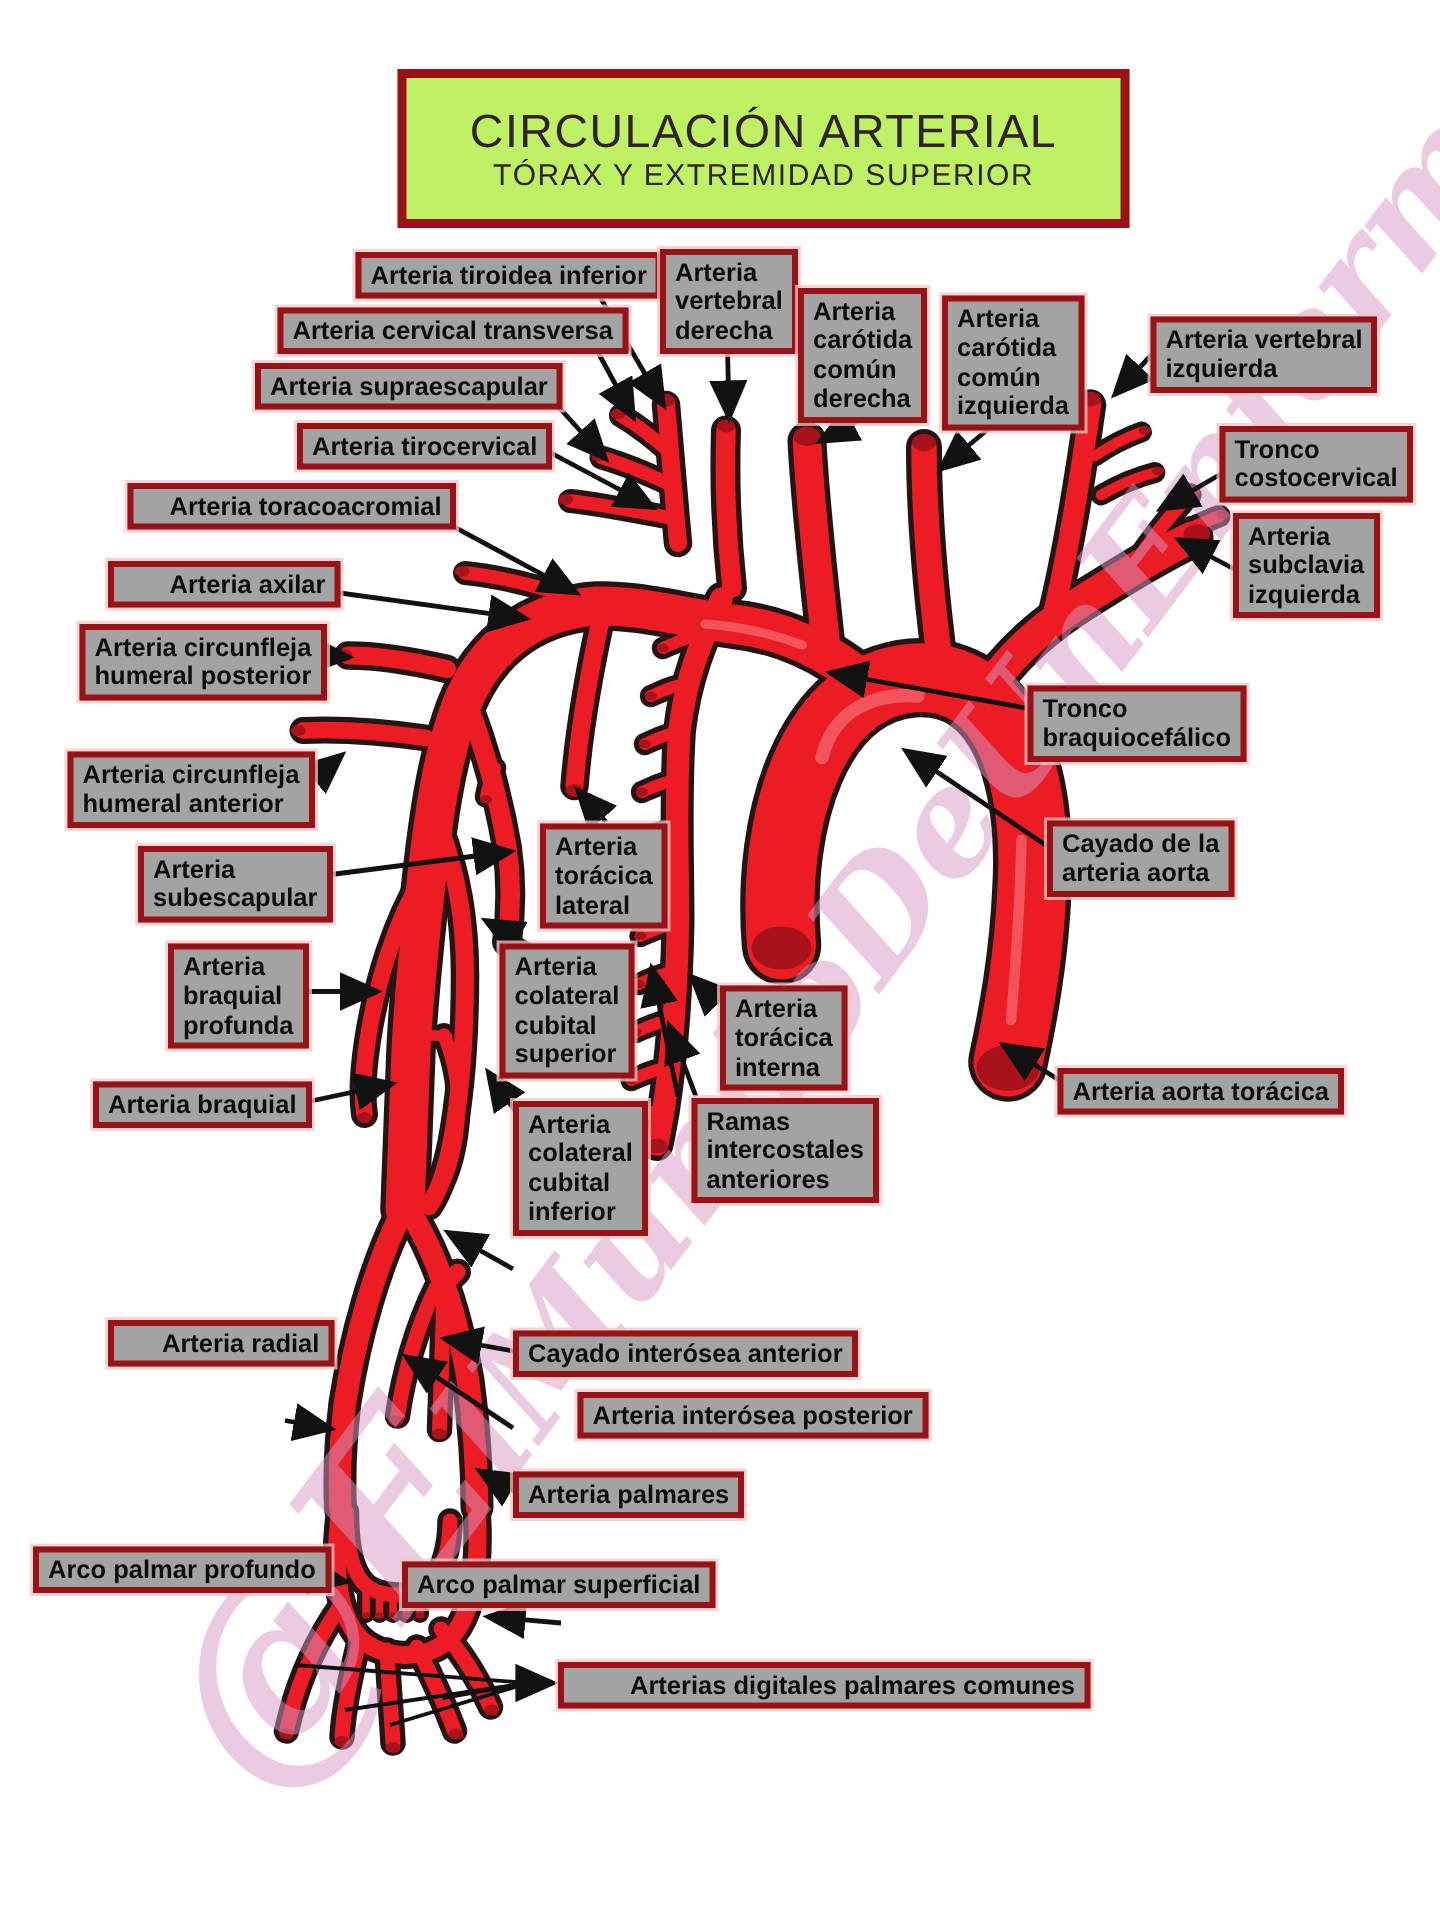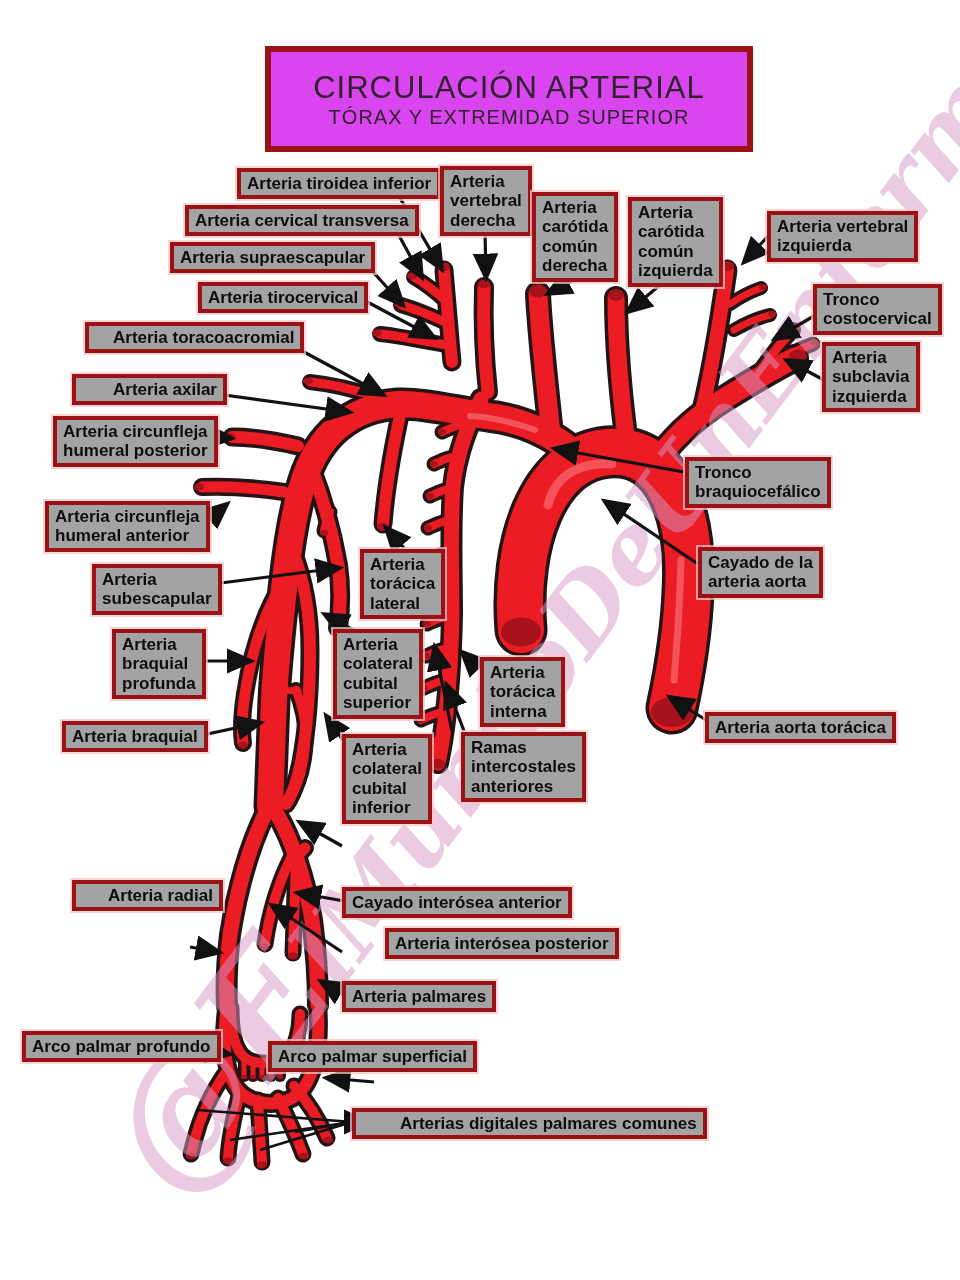--- a/index.html
+++ b/index.html
@@ -21,21 +21,21 @@
   #arrows{z-index:3;pointer-events:none;}
   .lbl{
     position:absolute;z-index:4;
     background:#a3a3a3;border:4px solid #9b1216;
     box-shadow:0 0 0 2px rgba(246,198,198,.75);
     color:#0d0d0d;font-weight:bold;font-size:17px;line-height:1.14;
     padding:2px 6px;white-space:pre-line;
   }
   #title-box{
     position:absolute;z-index:4;left:265px;top:46px;width:488px;height:106px;
-    background:#d946ef;border:6px solid #9b1216;box-sizing:border-box;
+    background:#bef264;border:6px solid #9b1216;box-sizing:border-box;
     display:flex;flex-direction:column;align-items:center;justify-content:center;
     color:#31222e;
   }
   #title-box .t1{font-size:31px;letter-spacing:1px;}
   #title-box .t2{font-size:20px;letter-spacing:1px;}
 </style>
 </head>
 <body>
 
 <div id="stage">
@@ -308,14 +308,14 @@
 braquiocefálico</div>
   <div class="lbl" style="left:698px;top:547px;">Cayado de la
 arteria aorta</div>
   <div class="lbl" style="left:705px;top:712px;">Arteria aorta torácica</div>
   <div class="lbl" style="left:342px;top:887px;">Cayado interósea anterior</div>
   <div class="lbl" style="left:72px;top:880px;padding-left:32px;">Arteria radial</div>
   <div class="lbl" style="left:340px;top:928px;margin-left:45px;">Arteria interósea posterior</div>
   <div class="lbl" style="left:342px;top:981px;">Arteria palmares</div>
   <div class="lbl" style="left:22px;top:1031px;">Arco palmar profundo</div>
   <div class="lbl" style="left:268px;top:1041px;">Arco palmar superficial</div>
-  <div class="lbl" style="left:352px;top:1108px;padding-left:44px;">Arterias digitales palmares comunes</div>
+  <div class="lbl" style="left:372px;top:1108px;padding-left:44px;">Arterias digitales palmares comunes</div>
 </div>
 
 </body></html>

